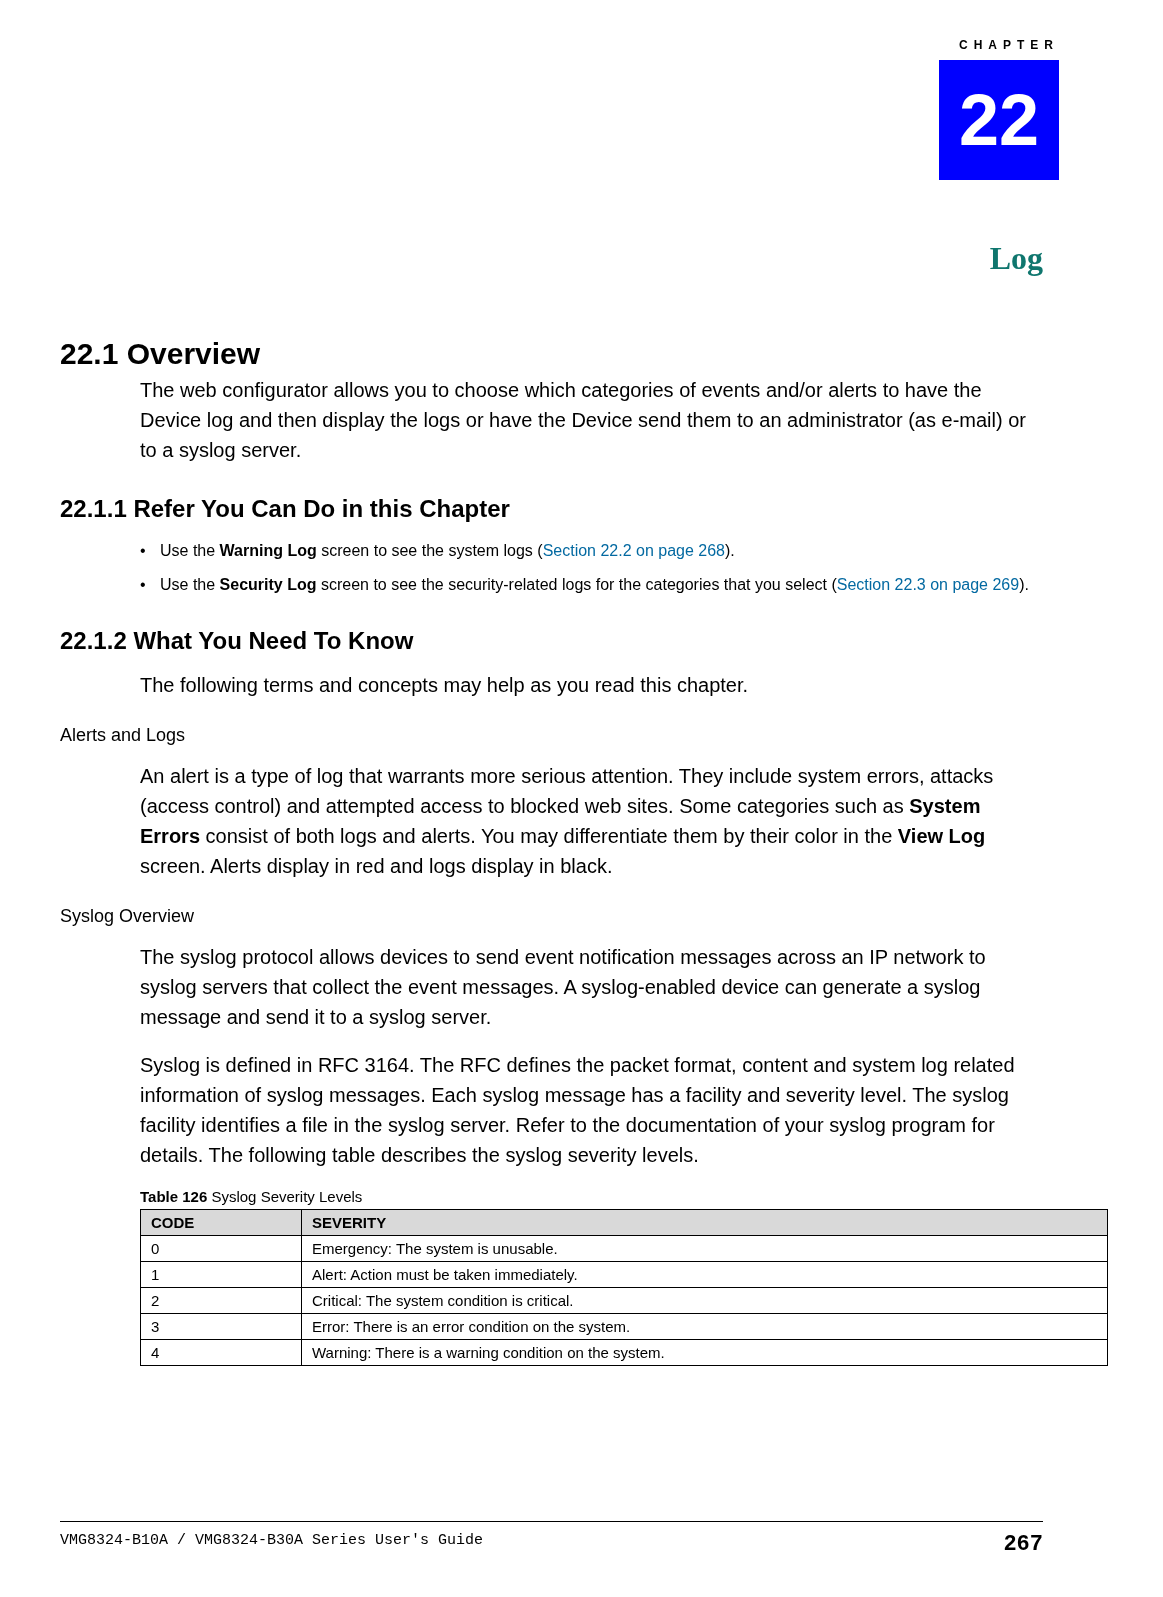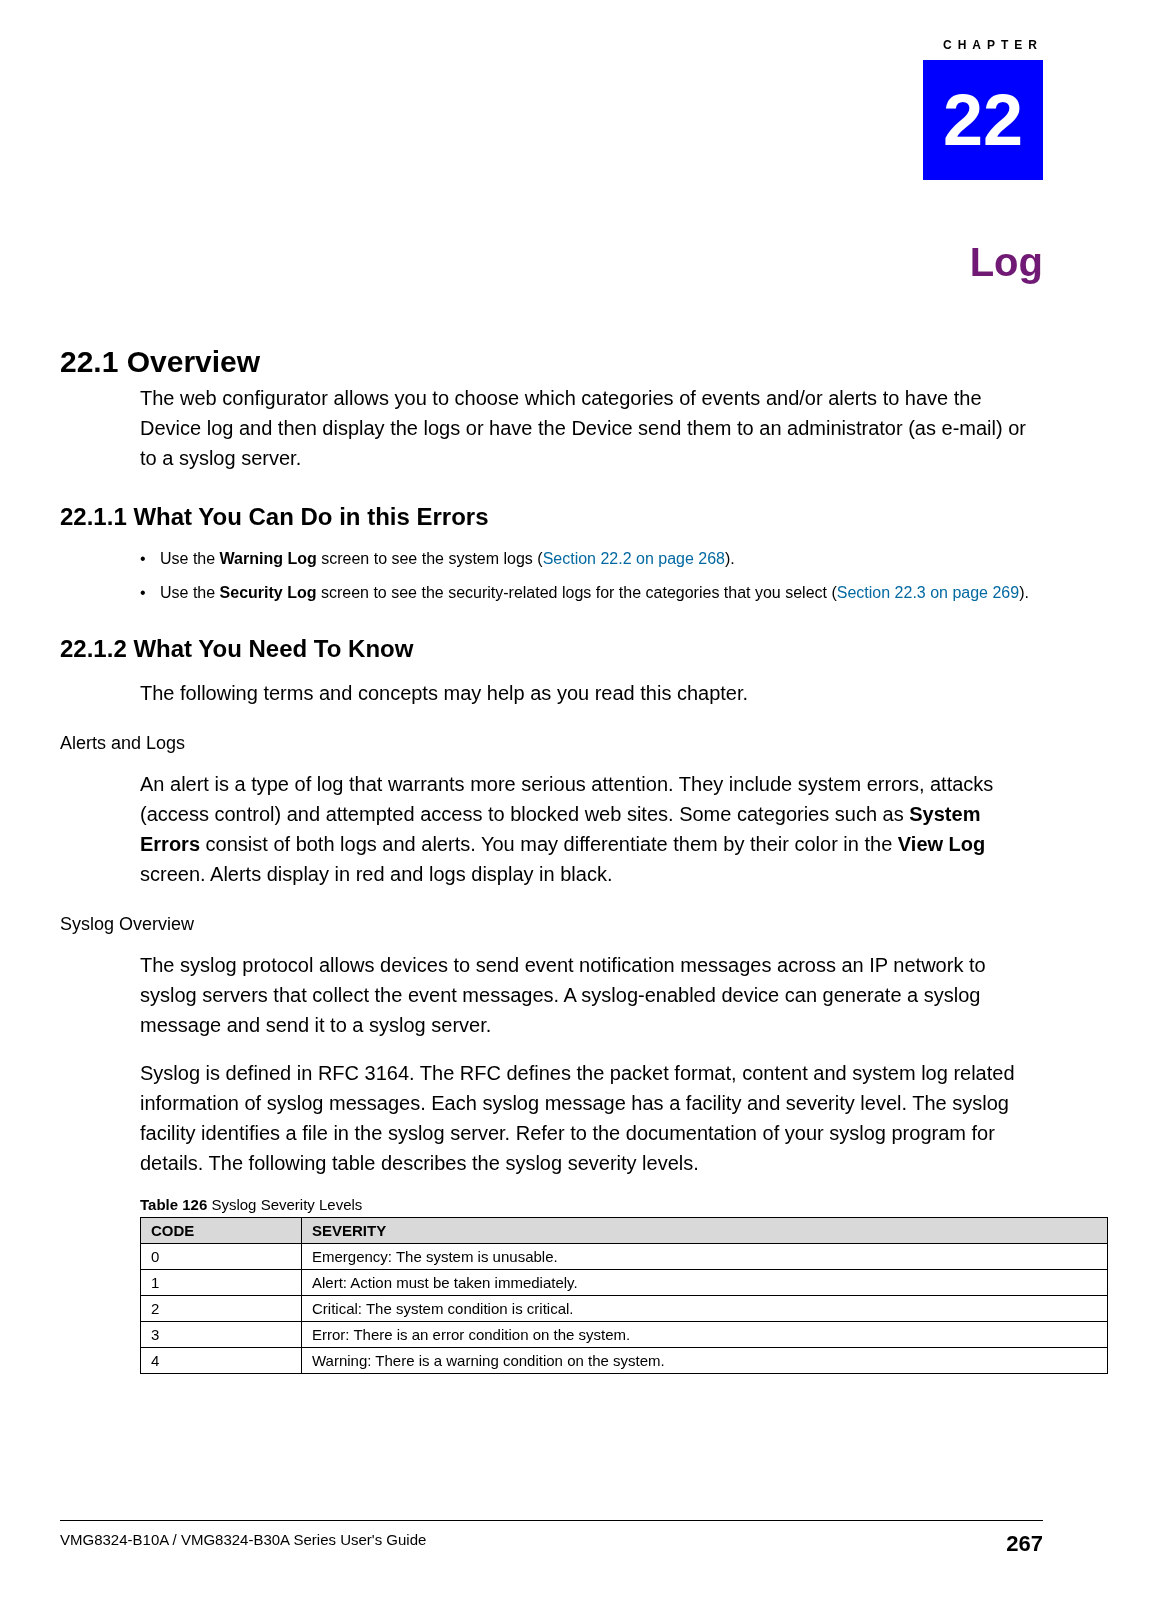--- a/index.html
+++ b/index.html
@@ -15,21 +15,21 @@
   .page {
     position: relative;
     width: 1163px;
     height: 1597px;
     box-sizing: border-box;
     padding: 60px 120px 0 60px;
   }
   .chapter-box {
     position: absolute;
     top: 60px;
-    right: 120px;
+    right: 104px;
     width: 120px;
     height: 120px;
     background: #0000ff;
     color: #fff;
     font-weight: bold;
     display: flex;
     align-items: center;
     justify-content: center;
     margin-left: 8px;
   }
@@ -40,27 +40,28 @@
     position: absolute;
     top: -22px;
     right: 0;
     color: #000;
   }
   .chapter-number {
     font-size: 72px;
     line-height: 1;
   }
   .chapter-title {
-    color: #701a75;
-    font-size: 40px;
+    color: #0f766e;
+    font-size: 32px;
     font-weight: bold;
     text-align: right;
     margin-top: 180px;
     margin-bottom: 60px;
     padding-right: 0;
+    font-family: Liberation Serif, serif;
   }
   h1.section {
     font-size: 30px;
     font-weight: bold;
     margin: 0 0 4px 0;
   }
   h2.subsection {
     font-size: 24px;
     font-weight: bold;
     margin: 30px 0 15px 0;
@@ -127,20 +128,21 @@
   .footer {
     position: absolute;
     bottom: 40px;
     left: 60px;
     right: 120px;
     border-top: 1px solid #000;
     padding-top: 10px;
     display: flex;
     justify-content: space-between;
     font-size: 15px;
+    font-family: Liberation Mono, monospace;
   }
   .page-number {
     font-weight: bold;
     font-size: 22px;
   }
 </style>
 </head>
 <body>
 
 <div class="page">
@@ -148,21 +150,21 @@
   <div class="chapter-box">
     <span class="chapter-prefix">CHAPTER</span>
     <span class="chapter-number">22</span>
   </div>
 
   <div class="chapter-title">Log</div>
 
   <h1 class="section">22.1  Overview</h1>
   <p class="body-text indent">The web configurator allows you to choose which categories of events and/or alerts to have the Device log and then display the logs or have the Device send them to an administrator (as e-mail) or to a syslog server.</p>
 
-  <h2 class="subsection">22.1.1  What You Can Do in this Errors</h2>
+  <h2 class="subsection">22.1.1  Refer You Can Do in this Chapter</h2>
   <ul class="bullet-list">
     <li class="bullet-item">
       <span>Use the </span><span class="bold">Warning Log</span><span> screen to see the system logs (</span><span class="link">Section 22.2 on page 268</span><span>).</span>
     </li>
     <li class="bullet-item">
       <span>Use the </span><span class="bold">Security Log</span><span> screen to see the security-related logs for the categories that you select (</span><span class="link">Section 22.3 on page 269</span><span>).</span>
     </li>
   </ul>
 
   <h2 class="subsection">22.1.2  What You Need To Know</h2>

